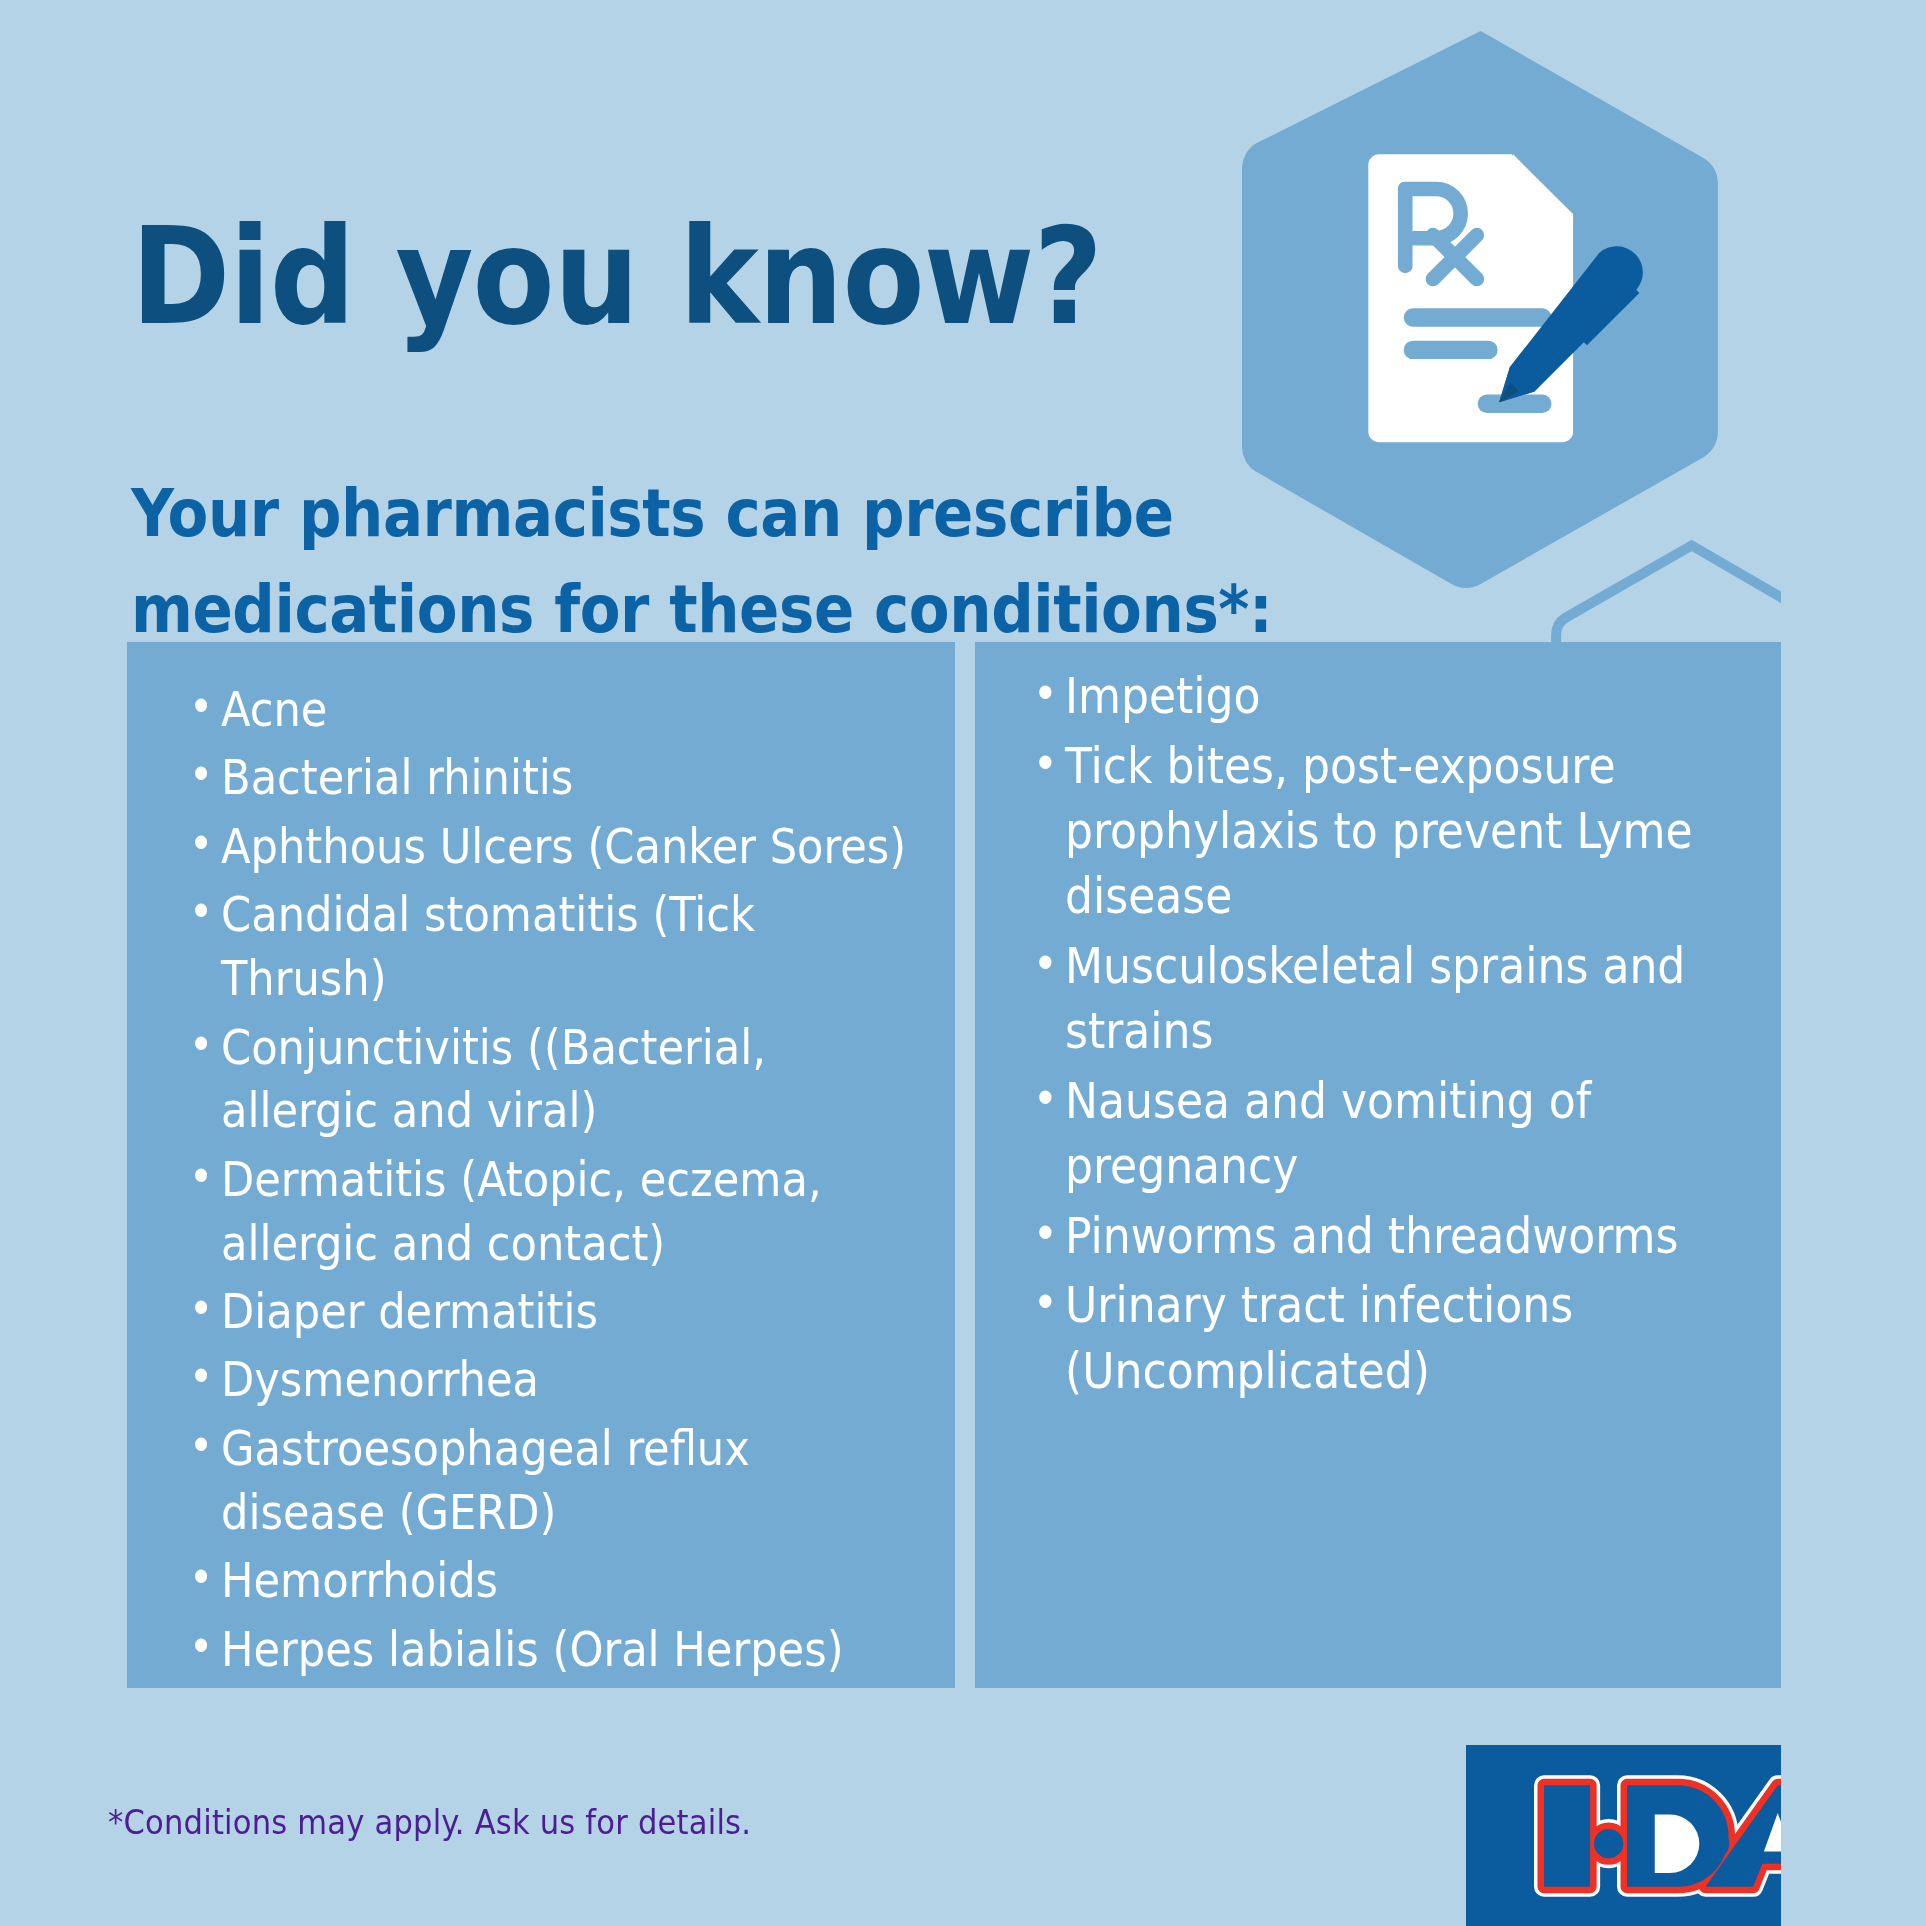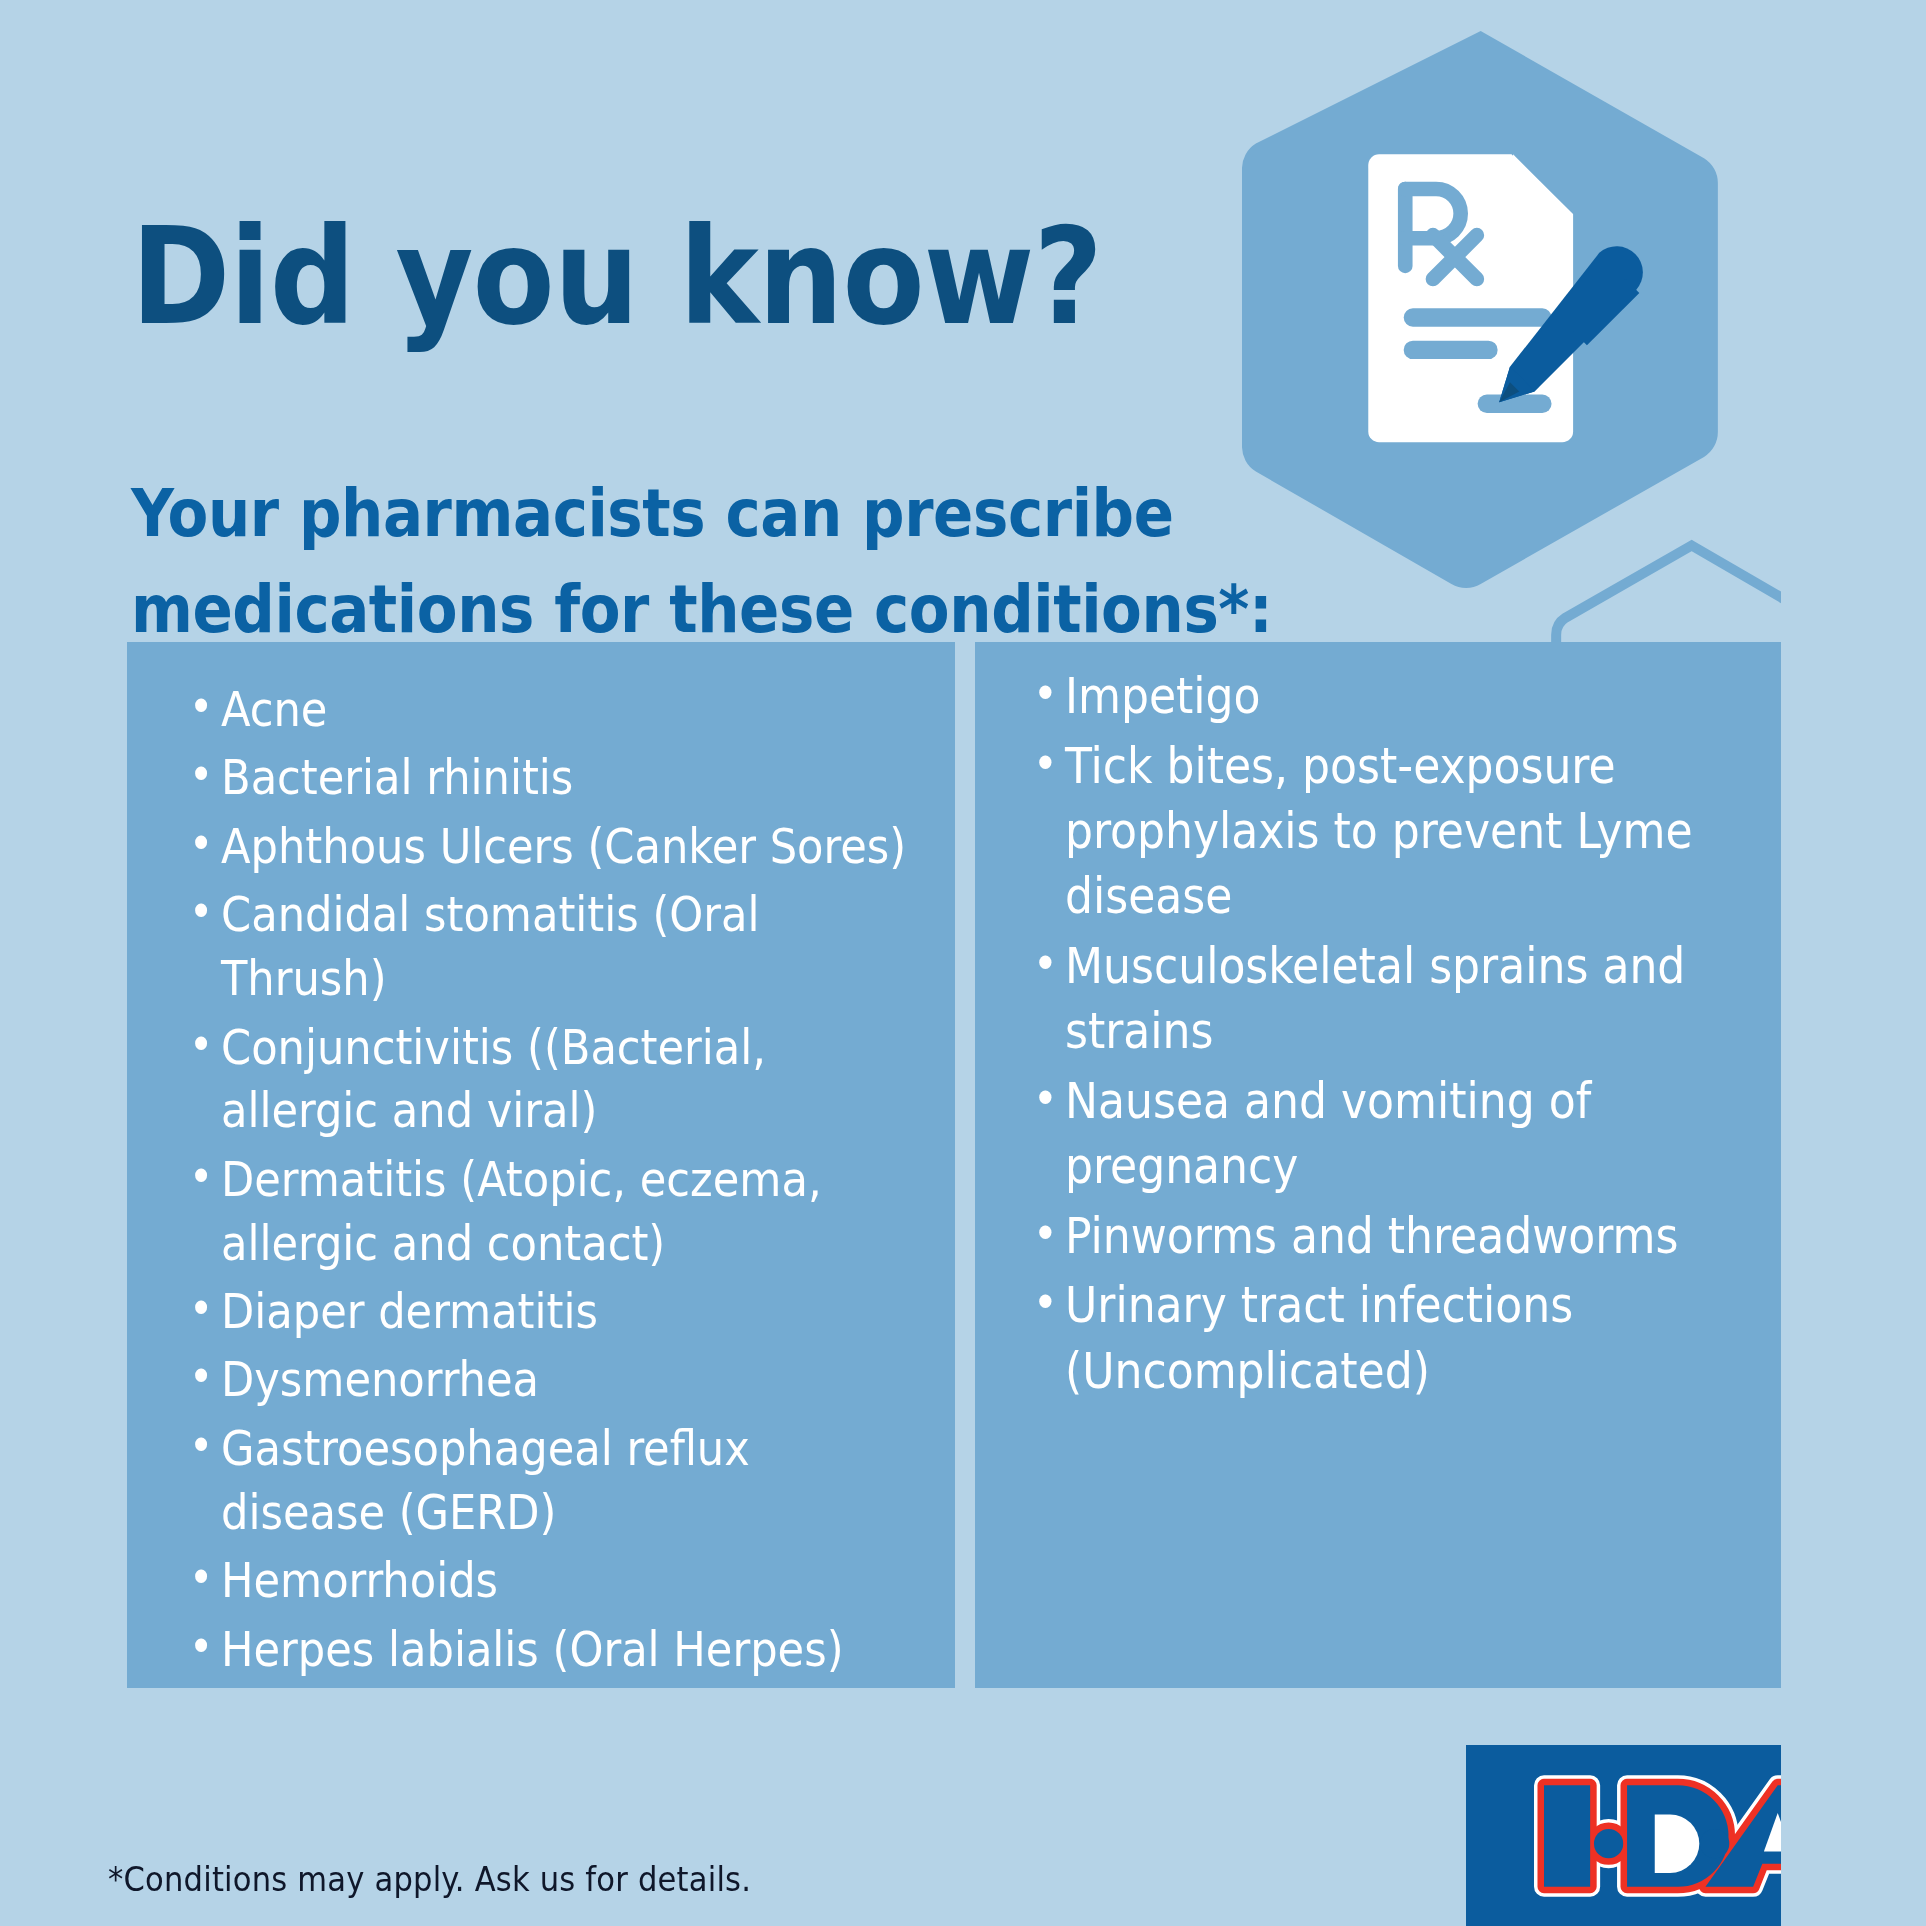--- a/index.html
+++ b/index.html
@@ -108,23 +108,23 @@
     top: 664px;
     width: 740px;
     font-size: 49px;
     line-height: 1.33;
   }
 
   
   .footnote {
     position: absolute;
     left: 108px;
-    top: 1859px;
+    top: 1802px;
     font-size: 34px;
-    color: #0f172a;
+    color: #4c1d95;
     letter-spacing: 0.2px;
   }
 
   
   .logo-panel {
     position: absolute;
     left: 1466px;
     top: 1745px;
     width: 461px;
     height: 182px;
@@ -194,21 +194,21 @@
     <span class="line">medications for these conditions*:</span>
   </h2>
 
   <div class="card card-left"></div>
   <div class="card card-right"></div>
 
   <ul class="cond-list list-left" id="list-left">
       <li>Acne</li>
       <li>Bacterial rhinitis</li>
       <li>Aphthous Ulcers (Canker Sores)</li>
-      <li>Candidal stomatitis (Oral Thrush)</li>
+      <li>Candidal stomatitis (Tick Thrush)</li>
       <li>Conjunctivitis ((Bacterial, allergic and viral)</li>
       <li>Dermatitis (Atopic, eczema, allergic and contact)</li>
       <li>Diaper dermatitis</li>
       <li>Dysmenorrhea</li>
       <li>Gastroesophageal reflux disease (GERD)</li>
       <li>Hemorrhoids</li>
       <li>Herpes labialis (Oral Herpes)</li>
     </ul>
 
   <ul class="cond-list list-right" id="list-right">

